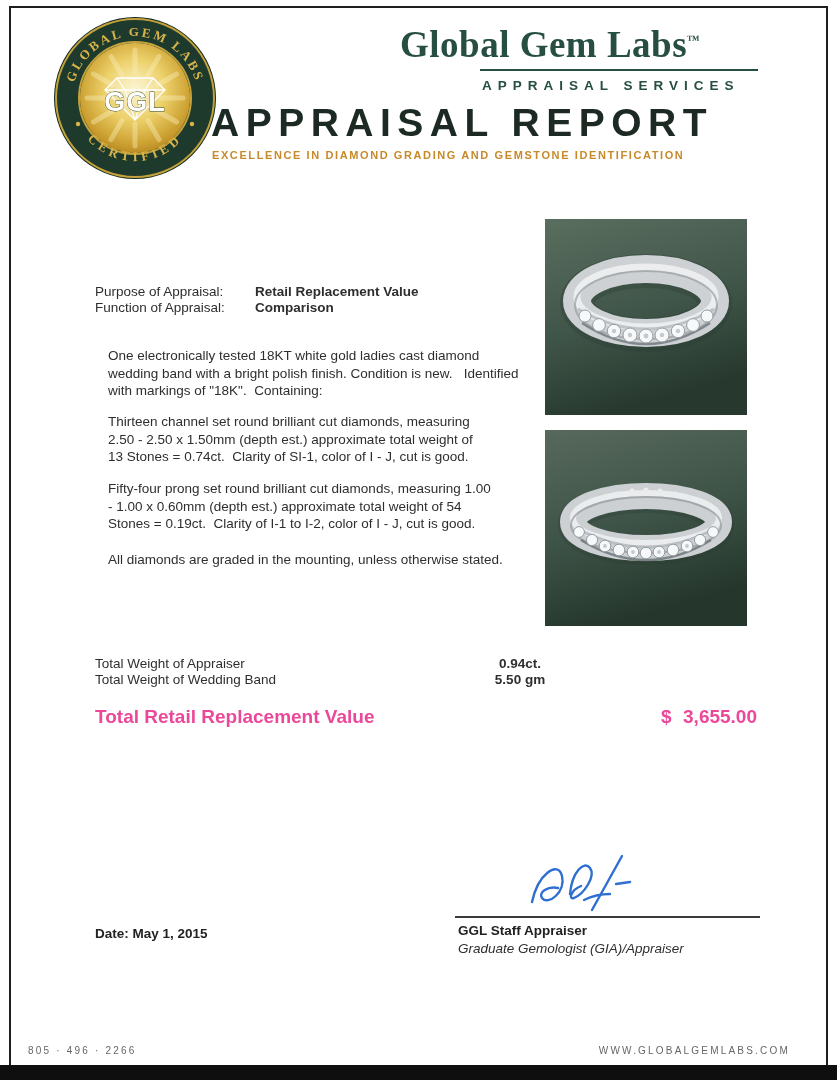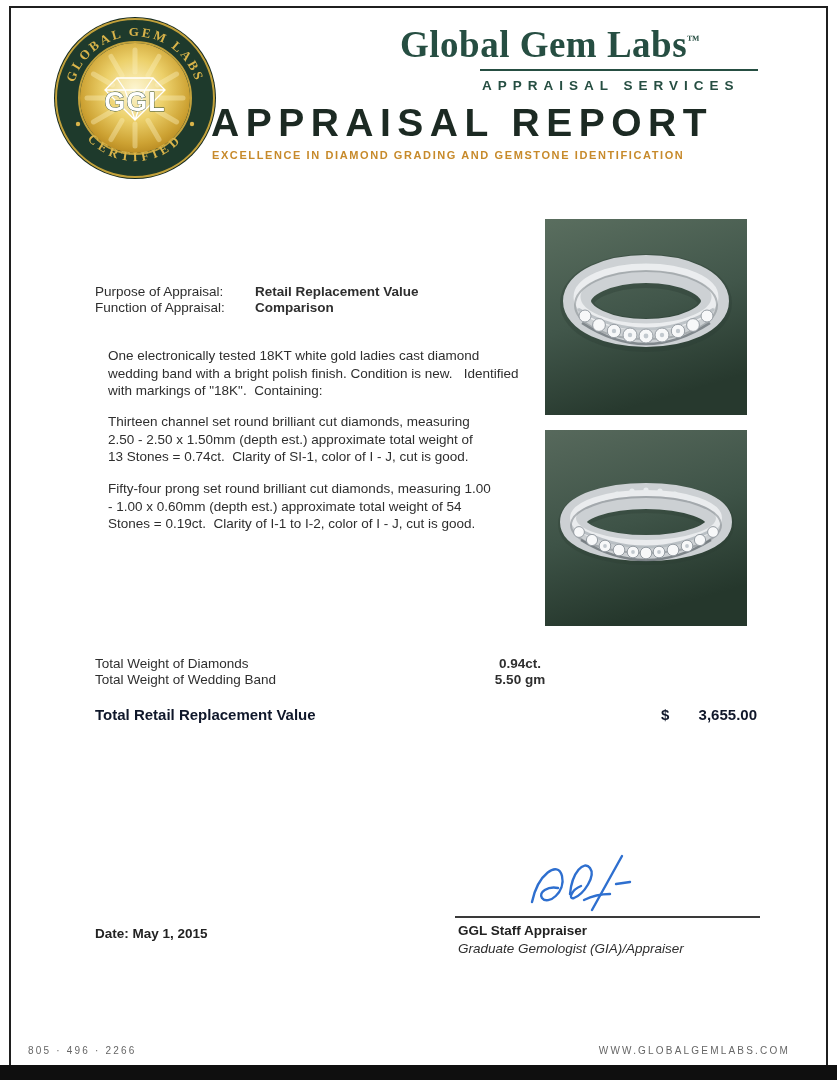--- a/index.html
+++ b/index.html
@@ -40,21 +40,21 @@
     position:absolute;left:95px;width:480px;margin:13px;font-size:13.5px;
     line-height:17.5px;color:#2e2e2e;white-space:pre-wrap;
   }
   
   .photo{position:absolute;left:545px;width:202px;height:196px;}
   .photo1{top:219px;}
   .photo2{top:430px;}
   
   .totals-row{position:absolute;left:95px;right:80px;font-size:13.5px;color:#2e2e2e;}
   .totals-row .t-val{position:absolute;left:360px;width:130px;text-align:center;font-weight:700;}
-  .total-final{position:absolute;left:95px;right:80px;font-size:15px;color:#0f172a;font-weight:700;}
+  .total-final{position:absolute;left:95px;right:80px;font-size:19px;color:#ec4899;font-weight:700;}
   .total-final .cur{position:absolute;left:566px;}
   .total-final .amt{position:absolute;right:0;text-align:right;}
   
   .sig-svg{position:absolute;left:518px;top:850px;width:145px;height:66px;}
   .sig-line{position:absolute;left:455px;top:916px;width:305px;height:2px;background:#3a3a3a;}
   .signer-title{position:absolute;left:458px;top:923px;font-size:13.5px;font-weight:700;color:#222;}
   .signer-cred{position:absolute;left:458px;top:941px;font-size:13.5px;font-style:italic;color:#2e2e2e;}
   .date-line{position:absolute;left:95px;top:926px;font-size:13.5px;font-weight:700;color:#222;}
   
   .footer-item{position:absolute;top:1045px;font-size:10px;letter-spacing:2.2px;color:#666;white-space:nowrap;}
@@ -131,20 +131,21 @@
 
   <p class="para" style="top:334px;">One electronically tested 18KT white gold ladies cast diamond
 wedding band with a bright polish finish. Condition is new.   Identified
 with markings of "18K".  Containing:</p>
   <p class="para" style="top:400px;">Thirteen channel set round brilliant cut diamonds, measuring
 2.50 - 2.50 x 1.50mm (depth est.) approximate total weight of
 13 Stones = 0.74ct.  Clarity of SI-1, color of I - J, cut is good.</p>
   <p class="para" style="top:467px;">Fifty-four prong set round brilliant cut diamonds, measuring 1.00
 - 1.00 x 0.60mm (depth est.) approximate total weight of 54
 Stones = 0.19ct.  Clarity of I-1 to I-2, color of I - J, cut is good.</p>
+  <p class="para" style="top:538px;">All diamonds are graded in the mounting, unless otherwise stated.</p>
 
   <figure class="photo photo1" style="margin:0;">
     <svg viewBox="0 0 202 196" width="202" height="196">
       <defs>
         <linearGradient id="pbg1" x1="0" y1="0" x2="0.3" y2="1">
           <stop offset="0" stop-color="#5a6e5f"></stop>
           <stop offset="0.55" stop-color="#41564a"></stop>
           <stop offset="1" stop-color="#27392e"></stop>
         </linearGradient>
       </defs>
@@ -217,21 +218,21 @@
       <g fill="#c2c9cf">
         <circle cx="60" cy="116" r="1.9"></circle>
           <circle cx="88" cy="122" r="1.9"></circle>
           <circle cx="114" cy="122" r="1.9"></circle>
         <circle cx="142" cy="116" r="1.9"></circle>
       </g>
     </svg>
   </figure>
 
   <div class="totals-row" style="top:656px;">
-    <span>Total Weight of Diamonds</span>
+    <span>Total Weight of Appraiser</span>
     <span class="t-val">0.94ct.</span>
   </div>
   <div class="totals-row" style="top:672px;">
     <span>Total Weight of Wedding Band</span>
     <span class="t-val">5.50 gm</span>
   </div>
   <div class="total-final" style="top:706px;">
     <span>Total Retail Replacement Value</span>
     <span class="cur">$</span>
     <span class="amt">3,655.00</span>

